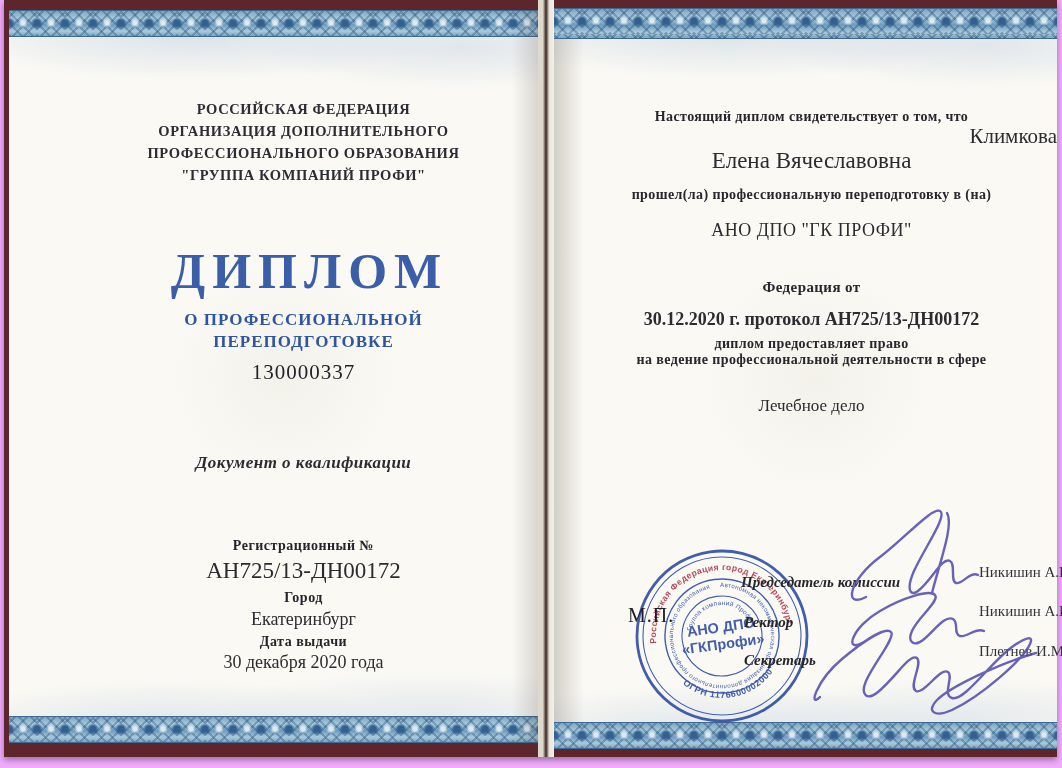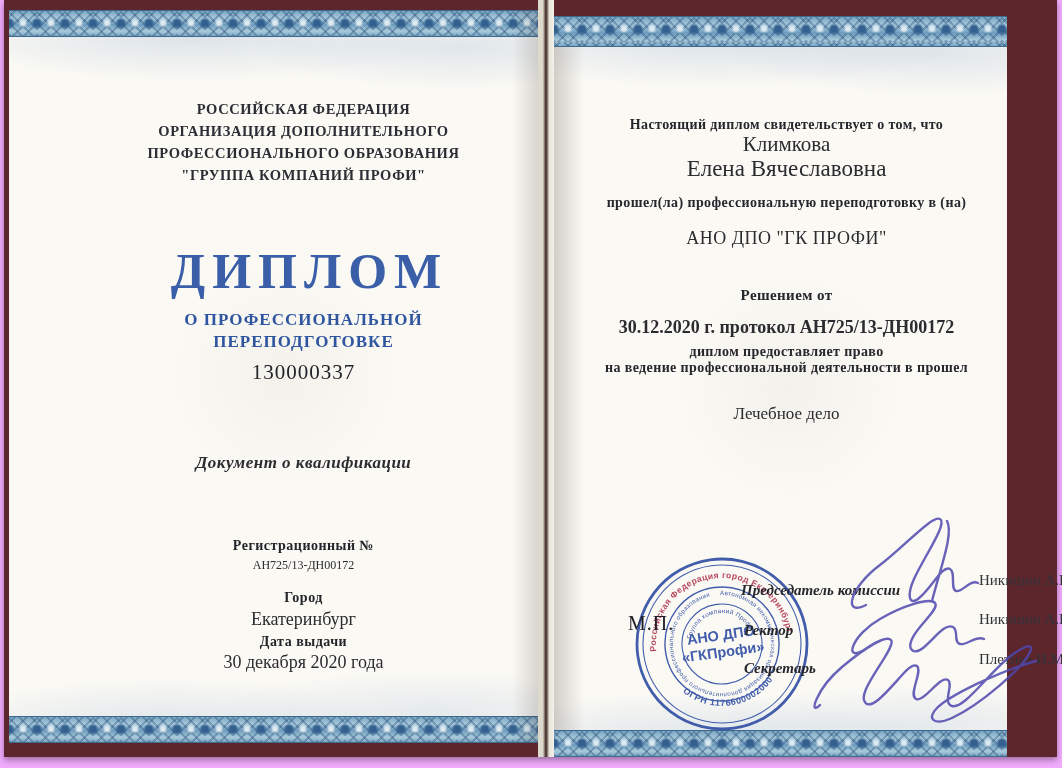--- a/index.html
+++ b/index.html
@@ -8,21 +8,21 @@
   .book{position:absolute;left:4px;top:0;width:1053px;height:757px;background:#5c262c;
         box-shadow:0 3px 6px rgba(0,0,0,.35);}
   .page{position:absolute;background-color:#faf9f4;
     background-image:
       radial-gradient(ellipse 360px 70px at 35% 3%, rgba(140,170,205,.30), rgba(140,170,205,0) 70%),
       radial-gradient(ellipse 300px 60px at 85% 5%, rgba(140,170,205,.24), rgba(140,170,205,0) 70%),
       radial-gradient(ellipse 340px 70px at 30% 98%, rgba(140,170,205,.26), rgba(140,170,205,0) 70%),
       radial-gradient(ellipse 320px 60px at 80% 96%, rgba(140,170,205,.20), rgba(140,170,205,0) 70%),
       radial-gradient(circle 160px at 52% 50%, rgba(205,200,185,.16), rgba(205,200,185,0) 72%);}
   .page-left{left:5px;top:10px;width:529px;height:733px;}
-  .page-right{left:550px;top:16px;width:453px;height:741px;}
+  .page-right{left:550px;top:8px;width:503px;height:741px;}
   .page-left::after{content:"";position:absolute;right:0;top:0;bottom:0;width:26px;
       background:linear-gradient(90deg,rgba(70,55,45,0),rgba(70,55,45,.18));}
   .page-right::before{content:"";position:absolute;left:0;top:0;bottom:0;width:30px;
       background:linear-gradient(90deg,rgba(70,55,45,.22),rgba(70,55,45,0));}
   .spine{position:absolute;left:534px;top:0;width:16px;height:757px;
       background:linear-gradient(90deg,#ded9cd 0 30%,#6b5a50 44%,#332824 50%,#6b5a50 56%,#e8e4da 70%,#f3f1ea 100%);}
   .band{position:absolute;left:0;right:0;height:25px;
     background-color:#8fb4cb;
     background-image:
       radial-gradient(circle at 14px 12px, #dceaf2 0 2px, rgba(220,234,242,0) 5px),
@@ -47,21 +47,21 @@
   .dip-number{position:absolute;left:0;right:0;top:350px;font-size:21px;color:#23232a;letter-spacing:1px;}
   .qual-note{position:absolute;left:0;right:0;top:443px;font-size:17px;font-style:italic;font-weight:bold;
              color:#2b2b30;letter-spacing:.5px;}
   .small-label{font-size:14px;font-weight:bold;color:#24242b;letter-spacing:.5px;}
   .value-line{font-size:18px;color:#2b2b30;}
   .pos{position:absolute;left:0;right:0;}
 
   
   .rp-content{position:absolute;left:12px;right:0;top:0;text-align:center;}
   .rp-bold{font-size:14px;font-weight:bold;color:#26262d;letter-spacing:.4px;}
-  .surname{font-size:21px;color:#2b2b30;}
+  .surname{font-size:21px;color:#2b2b30;text-align:right;}
   .fullname{font-size:23px;color:#2b2b30;}
   .institution{font-size:18px;color:#2b2b30;letter-spacing:.5px;}
   .protocol{font-size:18px;color:#2b2b30;font-weight:bold;}
   .field{font-size:17px;color:#2b2b30;}
 
   .mp-mark{position:absolute;left:74px;top:596px;font-size:20px;color:#1e1e24;z-index:4;letter-spacing:1px;}
   .stamp{position:absolute;left:80px;top:540px;width:176px;height:176px;z-index:2;
          transform:rotate(-8deg);opacity:.92;}
   .role{position:absolute;font-size:15px;font-style:italic;font-weight:bold;color:#26262d;z-index:3;text-align:left;}
   .sig-name{position:absolute;left:425px;font-size:15px;color:#33333a;z-index:2;text-align:left;white-space:nowrap;}
@@ -86,21 +86,21 @@
         </div>
 
         <div class="title">ДИПЛОМ</div>
         <div class="subtitle sub1">О ПРОФЕССИОНАЛЬНОЙ</div>
         <div class="subtitle sub2">ПЕРЕПОДГОТОВКЕ</div>
         <div class="dip-number">130000337</div>
 
         <div class="qual-note">Документ о квалификации</div>
 
         <div class="pos small-label" style="top:528px;">Регистрационный №</div>
-        <div class="pos value-line" style="top:548px;font-size:12px;">АН725/13-ДН00172</div>
+        <div class="pos value-line" style="top:548px;font-size:23px;">АН725/13-ДН00172</div>
 
         <div class="pos small-label" style="top:580px;">Город</div>
         <div class="pos value-line" style="top:599px;">Екатеринбург</div>
 
         <div class="pos small-label" style="top:624px;">Дата выдачи</div>
         <div class="pos value-line" style="top:642px;">30 декабря 2020 года</div>
       </div>
     </div>
 
     <div class="spine"></div>
@@ -108,24 +108,24 @@
     <div class="page page-right">
       <div class="band band-top" style="height:29px;"></div>
       <div class="band band-bottom"></div>
 
       <div class="rp-content">
         <div class="pos rp-bold" style="top:101px;">Настоящий диплом свидетельствует о том, что</div>
         <div class="pos surname" style="top:116px;">Климкова</div>
         <div class="pos fullname" style="top:140px;">Елена Вячеславовна</div>
         <div class="pos rp-bold" style="top:179px;">прошел(ла) профессиональную переподготовку в (на)</div>
         <div class="pos institution" style="top:212px;">АНО ДПО "ГК ПРОФИ"</div>
-        <div class="pos rp-bold" style="top:271px;font-size:15px;">Решением от</div>
+        <div class="pos rp-bold" style="top:271px;font-size:15px;">Федерация от</div>
         <div class="pos protocol" style="top:301px;">30.12.2020 г. протокол АН725/13-ДН00172</div>
         <div class="pos rp-bold" style="top:328px;">диплом предоставляет право</div>
-        <div class="pos rp-bold" style="top:344px;">на ведение профессиональной деятельности в прошел</div>
+        <div class="pos rp-bold" style="top:344px;">на ведение профессиональной деятельности в сфере</div>
         <div class="pos field" style="top:388px;">Лечебное дело</div>
       </div>
 
       <div class="mp-mark">М.П.</div>
 
       <svg class="stamp" viewBox="0 0 176 176">
         <defs>
           <path id="arcTopOuter" d="M 22,88 A 66,66 0 0 1 154,88"></path>
           <path id="arcBotOuter" d="M 26,88 A 62,62 0 0 0 150,88"></path>
           <path id="ringMiddle" d="M 88,39 A 49,49 0 1 1 87.9,39"></path>

